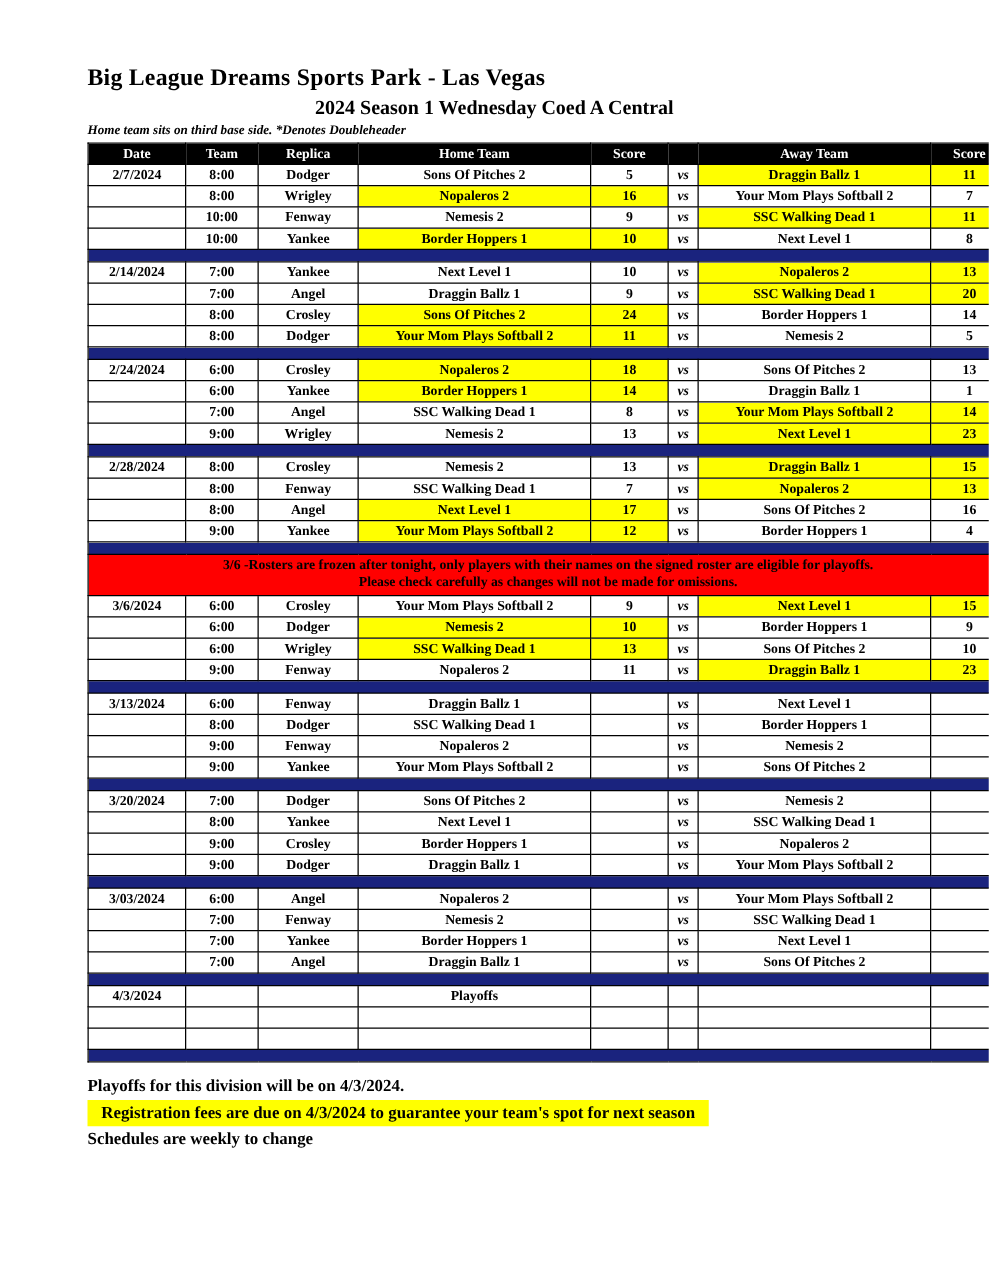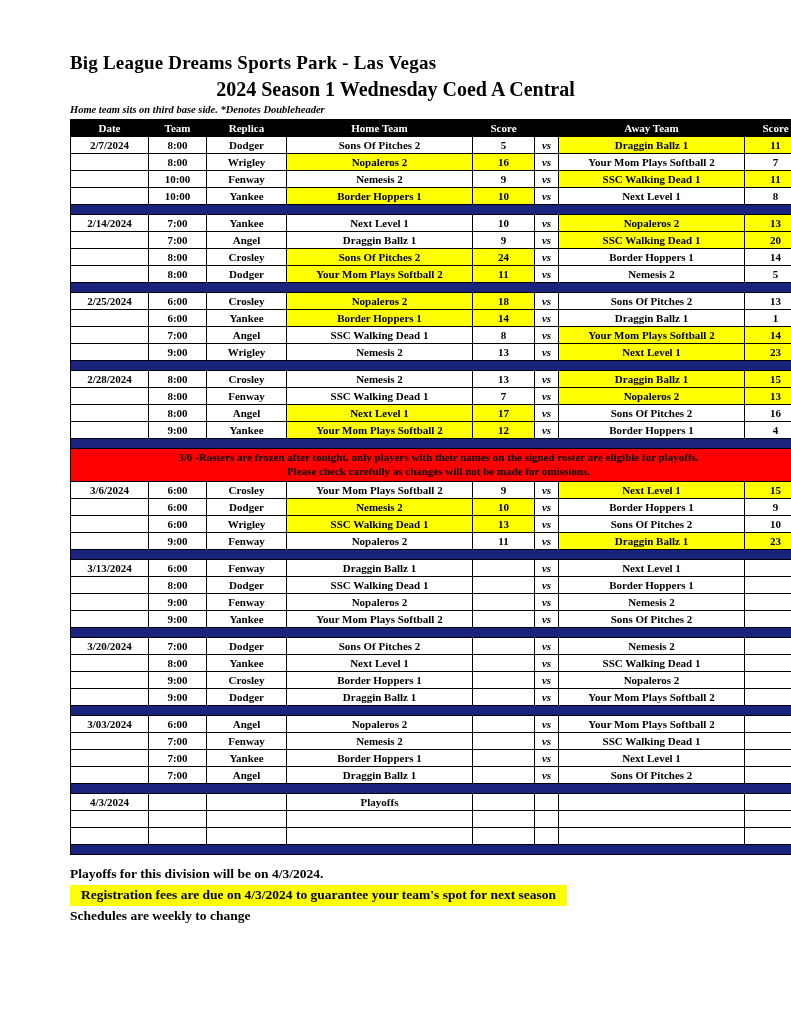--- a/index.html
+++ b/index.html
@@ -24,21 +24,21 @@
   }
   .title {
     text-align: left;
     font-size: 19px;
     font-weight: bold;
     letter-spacing: 0.2px;
     margin: 0 0 4px 0;
   }
   .subtitle {
     text-align: center;
-    font-size: 20px;
+    font-size: 16px;
     font-weight: bold;
     margin: 0 0 3px 0;
   }
   .note {
     text-align: left;
     font-size: 10.5px;
     font-weight: bold;
     font-style: italic;
     margin: 0 0 4px 0;
   }
@@ -235,21 +235,21 @@
           <td class="team hl">Your Mom Plays Softball 2</td>
           <td class="score hl">11</td>
           <td class="vs">vs</td>
           <td class="team">Nemesis 2</td>
           <td class="score">5</td>
         </tr>
         <tr class="sep">
           <td colspan="8"></td>
         </tr>
         <tr>
-          <td class="date">2/25/2024</td>
+          <td class="date">2/24/2024</td>
           <td class="time">6:00</td>
           <td class="replica">Crosley</td>
           <td class="team hl">Nopaleros 2</td>
           <td class="score hl">18</td>
           <td class="vs">vs</td>
           <td class="team">Sons Of Pitches 2</td>
           <td class="score">13</td>
         </tr>
         <tr>
           <td class="date"></td>

